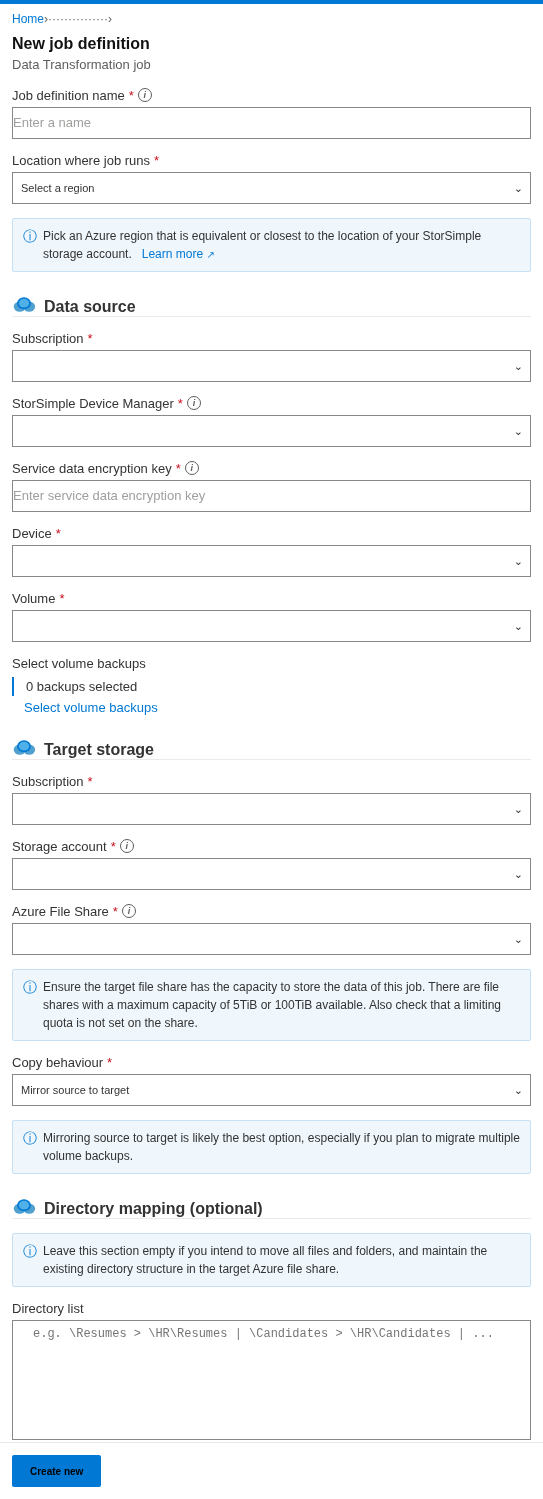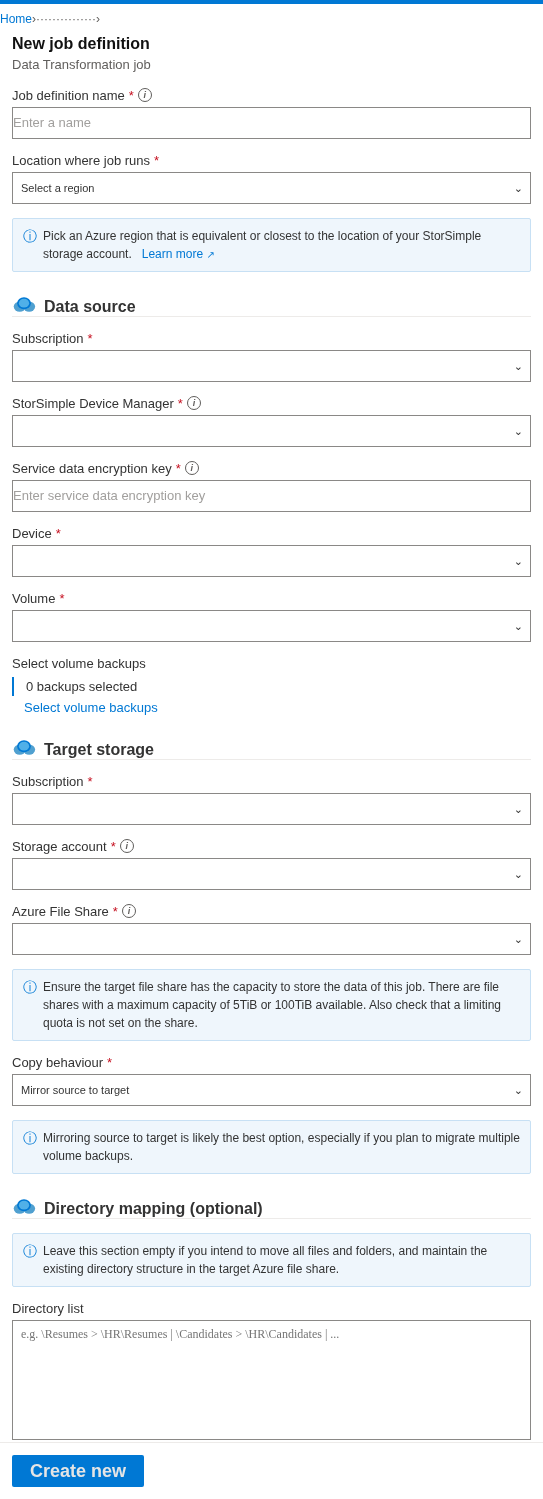--- a/index.html
+++ b/index.html
@@ -11,21 +11,21 @@
       width: 543px;
       min-height: 1499px;
     }
     .top-bar {
       height: 4px;
       background: #0078d4;
     }
     .breadcrumb {
       display: flex;
       align-items: center;
-      padding: 8px 12px 4px 0;
+      padding: 8px 12px 4px 12px;
       font-size: 12px;
       color: #0078d4;
     }
     .breadcrumb span { color: #605e5c; }
     .breadcrumb a { color: #0078d4; text-decoration: none; }
     .page-header {
       padding: 4px 12px 6px 12px;
     }
     .page-title {
       font-size: 16px;
@@ -170,26 +170,26 @@
       cursor: pointer;
       display: block;
     }
     .mirror-info {
       margin-top: 6px;
     }
     .directory-textarea {
       width: 100%;
       height: 120px;
       border: 1px solid #8a8886;
-      padding: 6px 8px;
+      padding: 6px 20px;
       font-size: 12px;
       color: #7f1d1d;
       resize: none;
       outline: none;
-      font-family: Liberation Serif, serif;
+      font-family: Liberation Mono, monospace;
     }
     .semantics-link {
       color: #0078d4;
       font-size: 13px;
       text-decoration: none;
       display: inline-block;
       margin-top: 6px;
     }
     .footer-bar {
       position: fixed;
@@ -198,24 +198,24 @@
       width: 543px;
       background: #fff;
       border-top: 1px solid #edebe9;
       padding: 12px 12px;
       display: flex;
       align-items: center;
       z-index: 100;
     }
     .btn-primary {
       background: #0078d4;
-      color: #e5e5e5;
+      color: #000000;
       border: none;
       padding: 6px 18px;
-      font-size: 18px;
+      font-size: 10px;
       font-weight: 600;
       cursor: pointer;
       height: 32px;
       border-radius: 2px;
     }
   </style>
 </head>
 <body>
 
 <div class="top-bar"></div>

